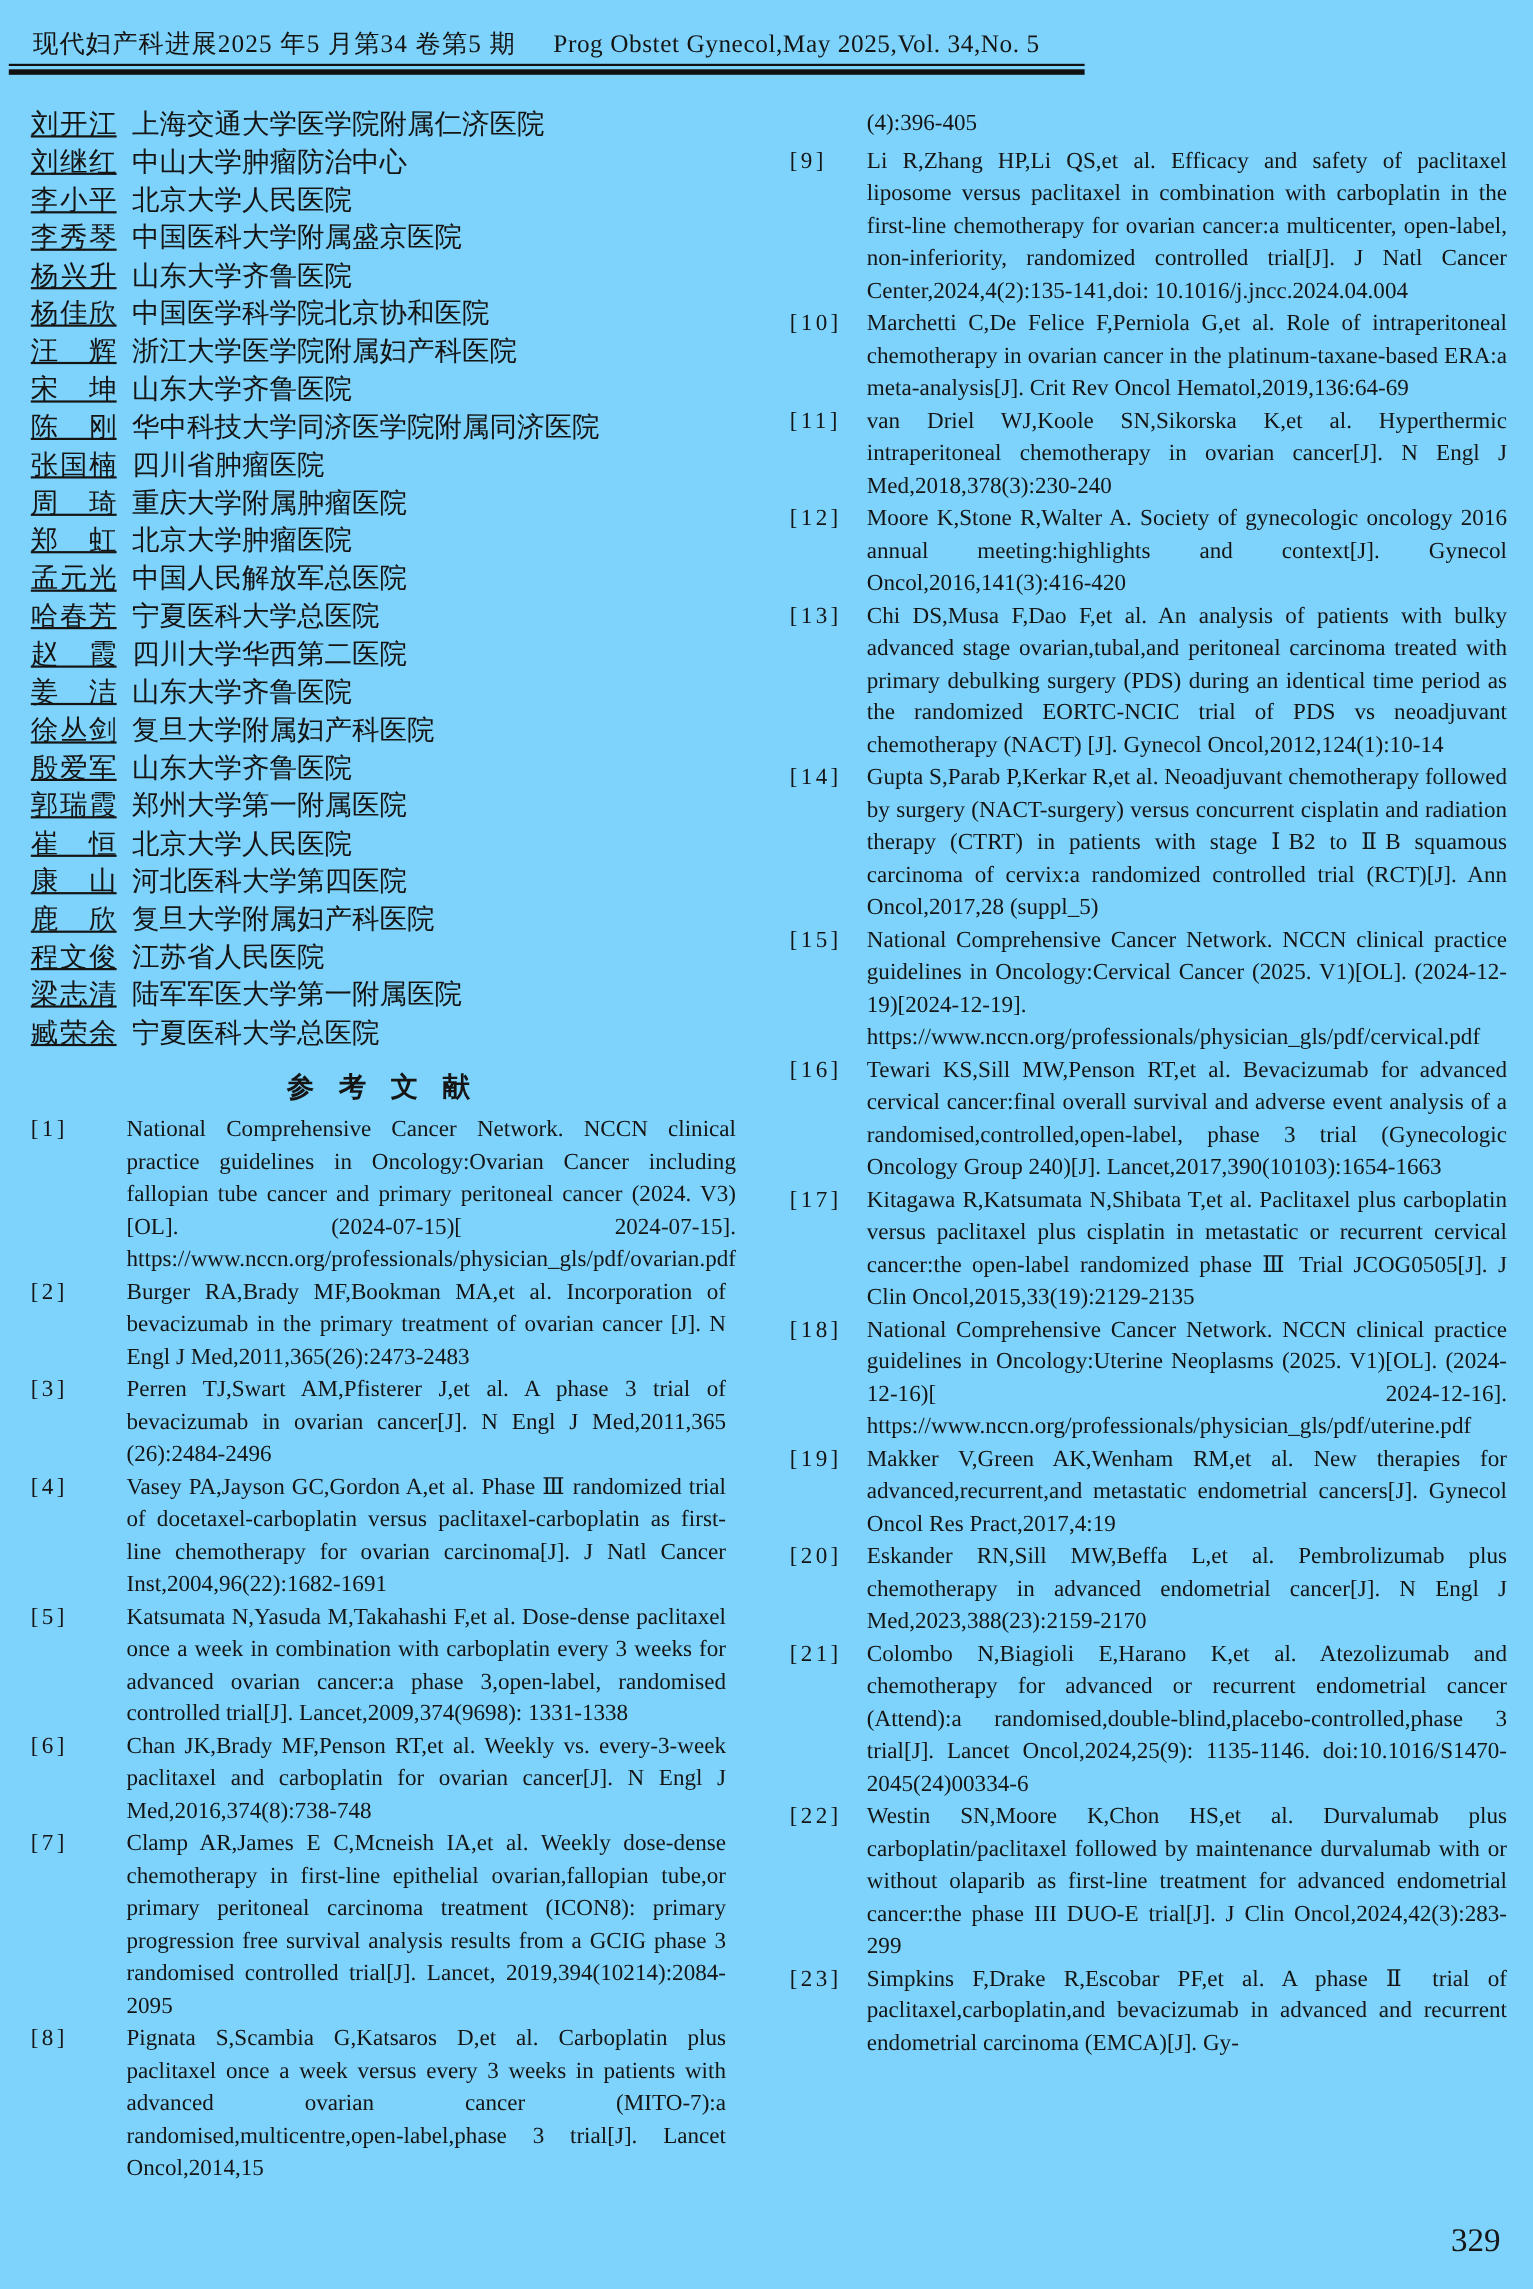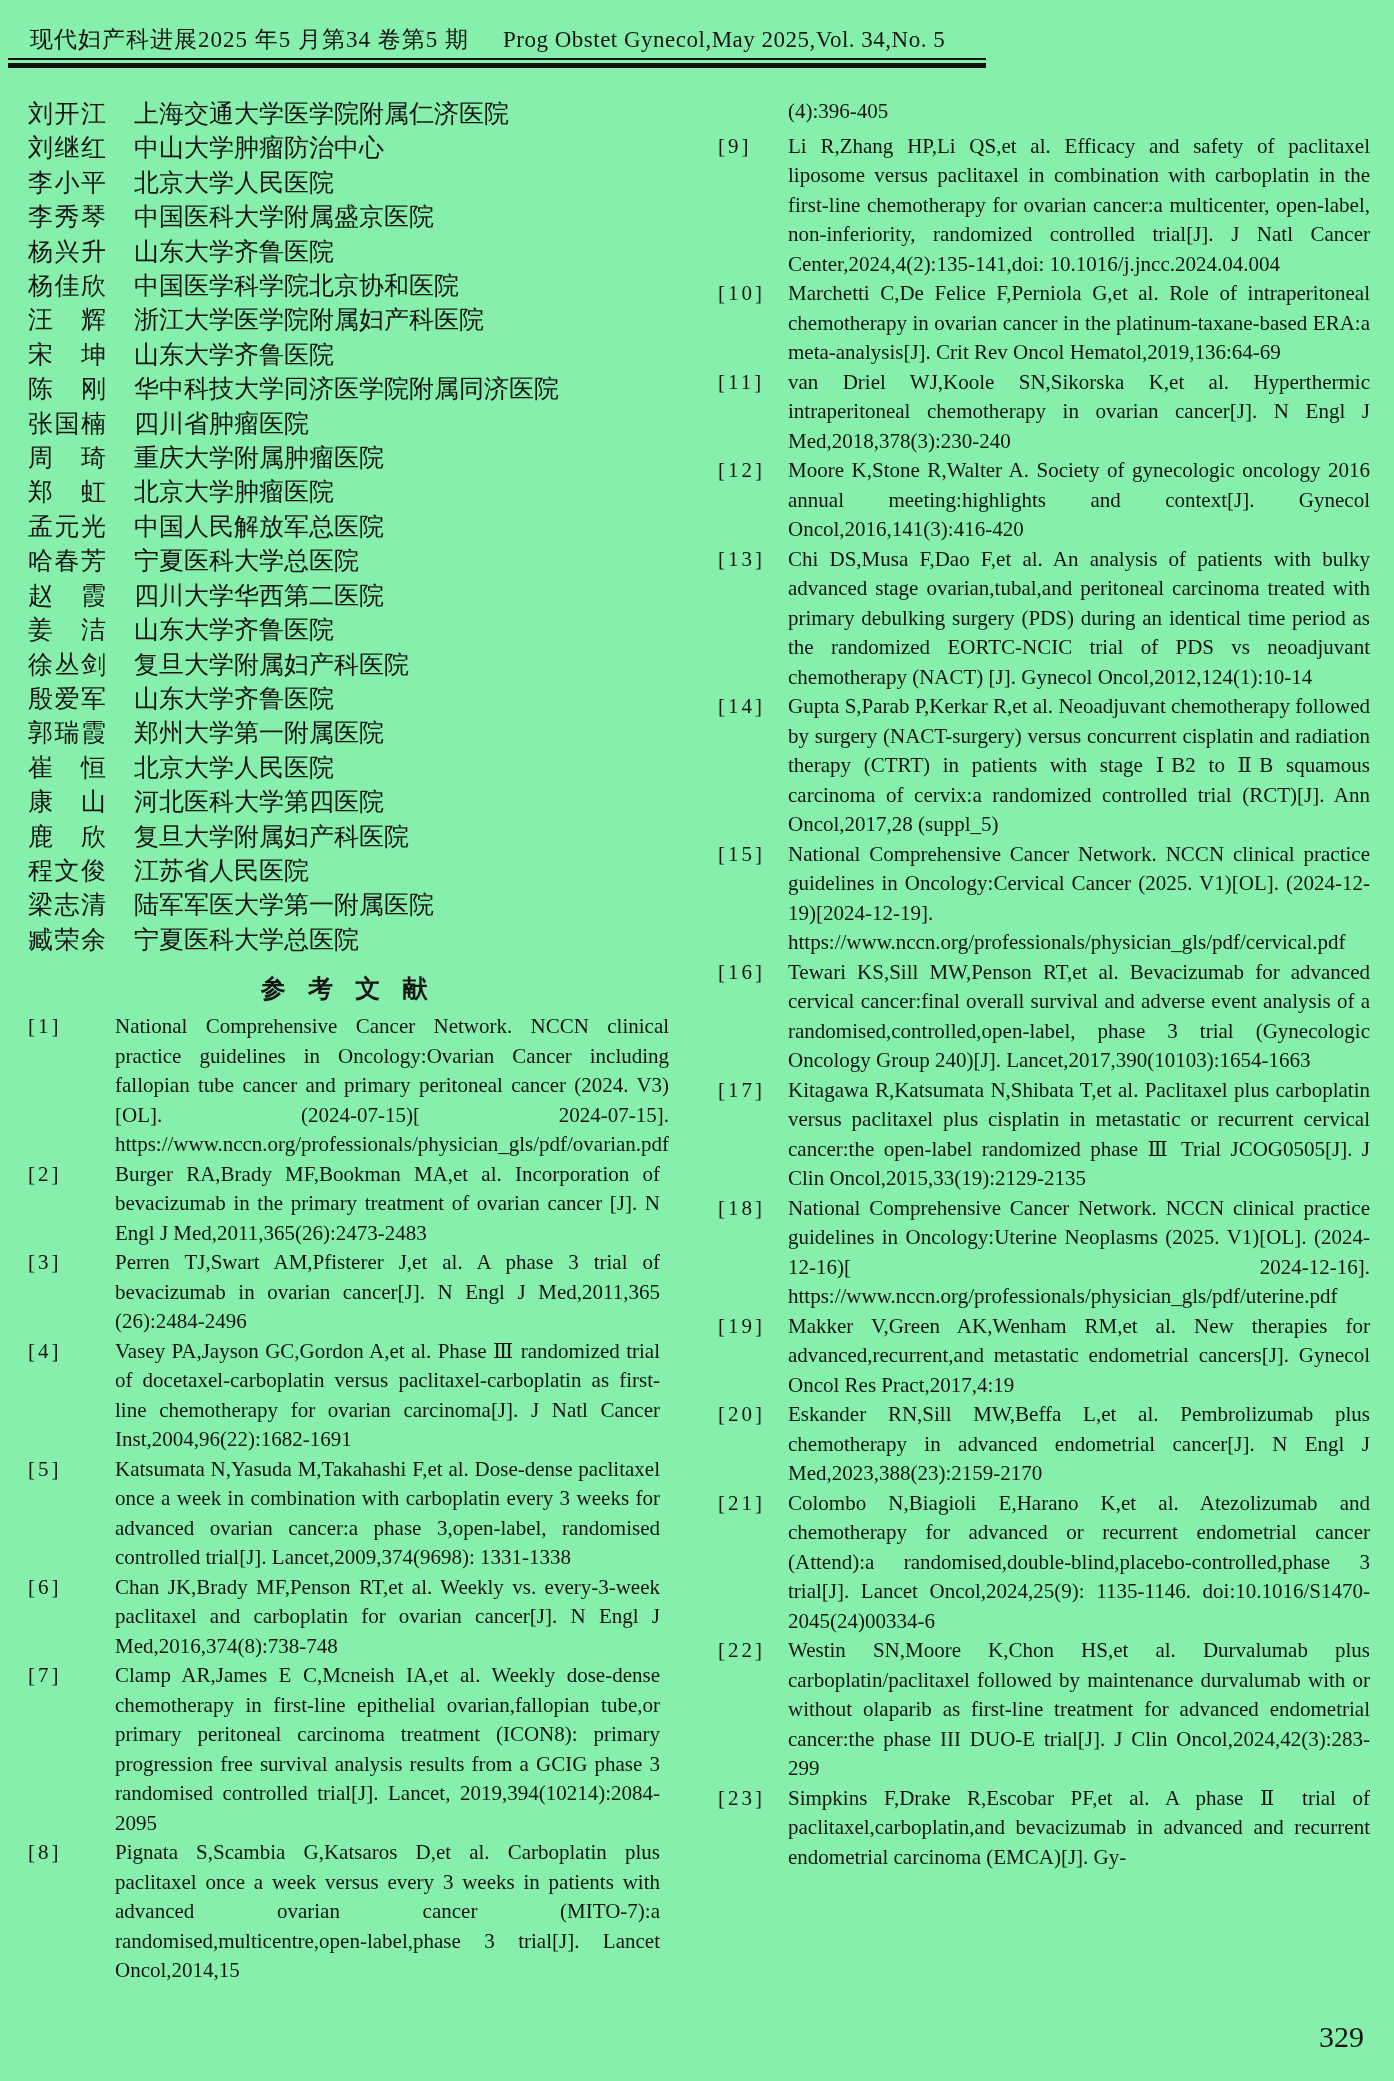--- a/index.html
+++ b/index.html
@@ -4,21 +4,21 @@
 <style>
   html, body {
     margin: 0;
     padding: 0;
     background: #ffffff;
   }
   .page {
     position: relative;
     width: 1394px;
     height: 2081px;
-    background: #86efac;
+    background: #7dd3fc;
     color: #151515;
     font-family: "Liberation Serif", "DejaVu Serif", serif;
     overflow: hidden;
   }
   
   .header {
     position: absolute;
     left: 30px;
     top: 24px;
     width: 950px;
@@ -55,23 +55,24 @@
   .contrib-row {
     display: flex;
     line-height: 34.4px;
     font-size: 25px;
     white-space: nowrap;
   }
   .contrib-name {
     flex: none;
     display: inline-block;
     width: 78px;
-    margin-right: 28px;
+    margin-right: 14px;
     text-align: justify;
     text-align-last: justify;
+    text-decoration: underline;
   }
   .contrib-aff { flex: 1; }
 
   
   .refs-heading {
     margin-top: 14px;
     text-align: center;
     font-size: 25px;
     font-weight: 700;
     line-height: 36px;

